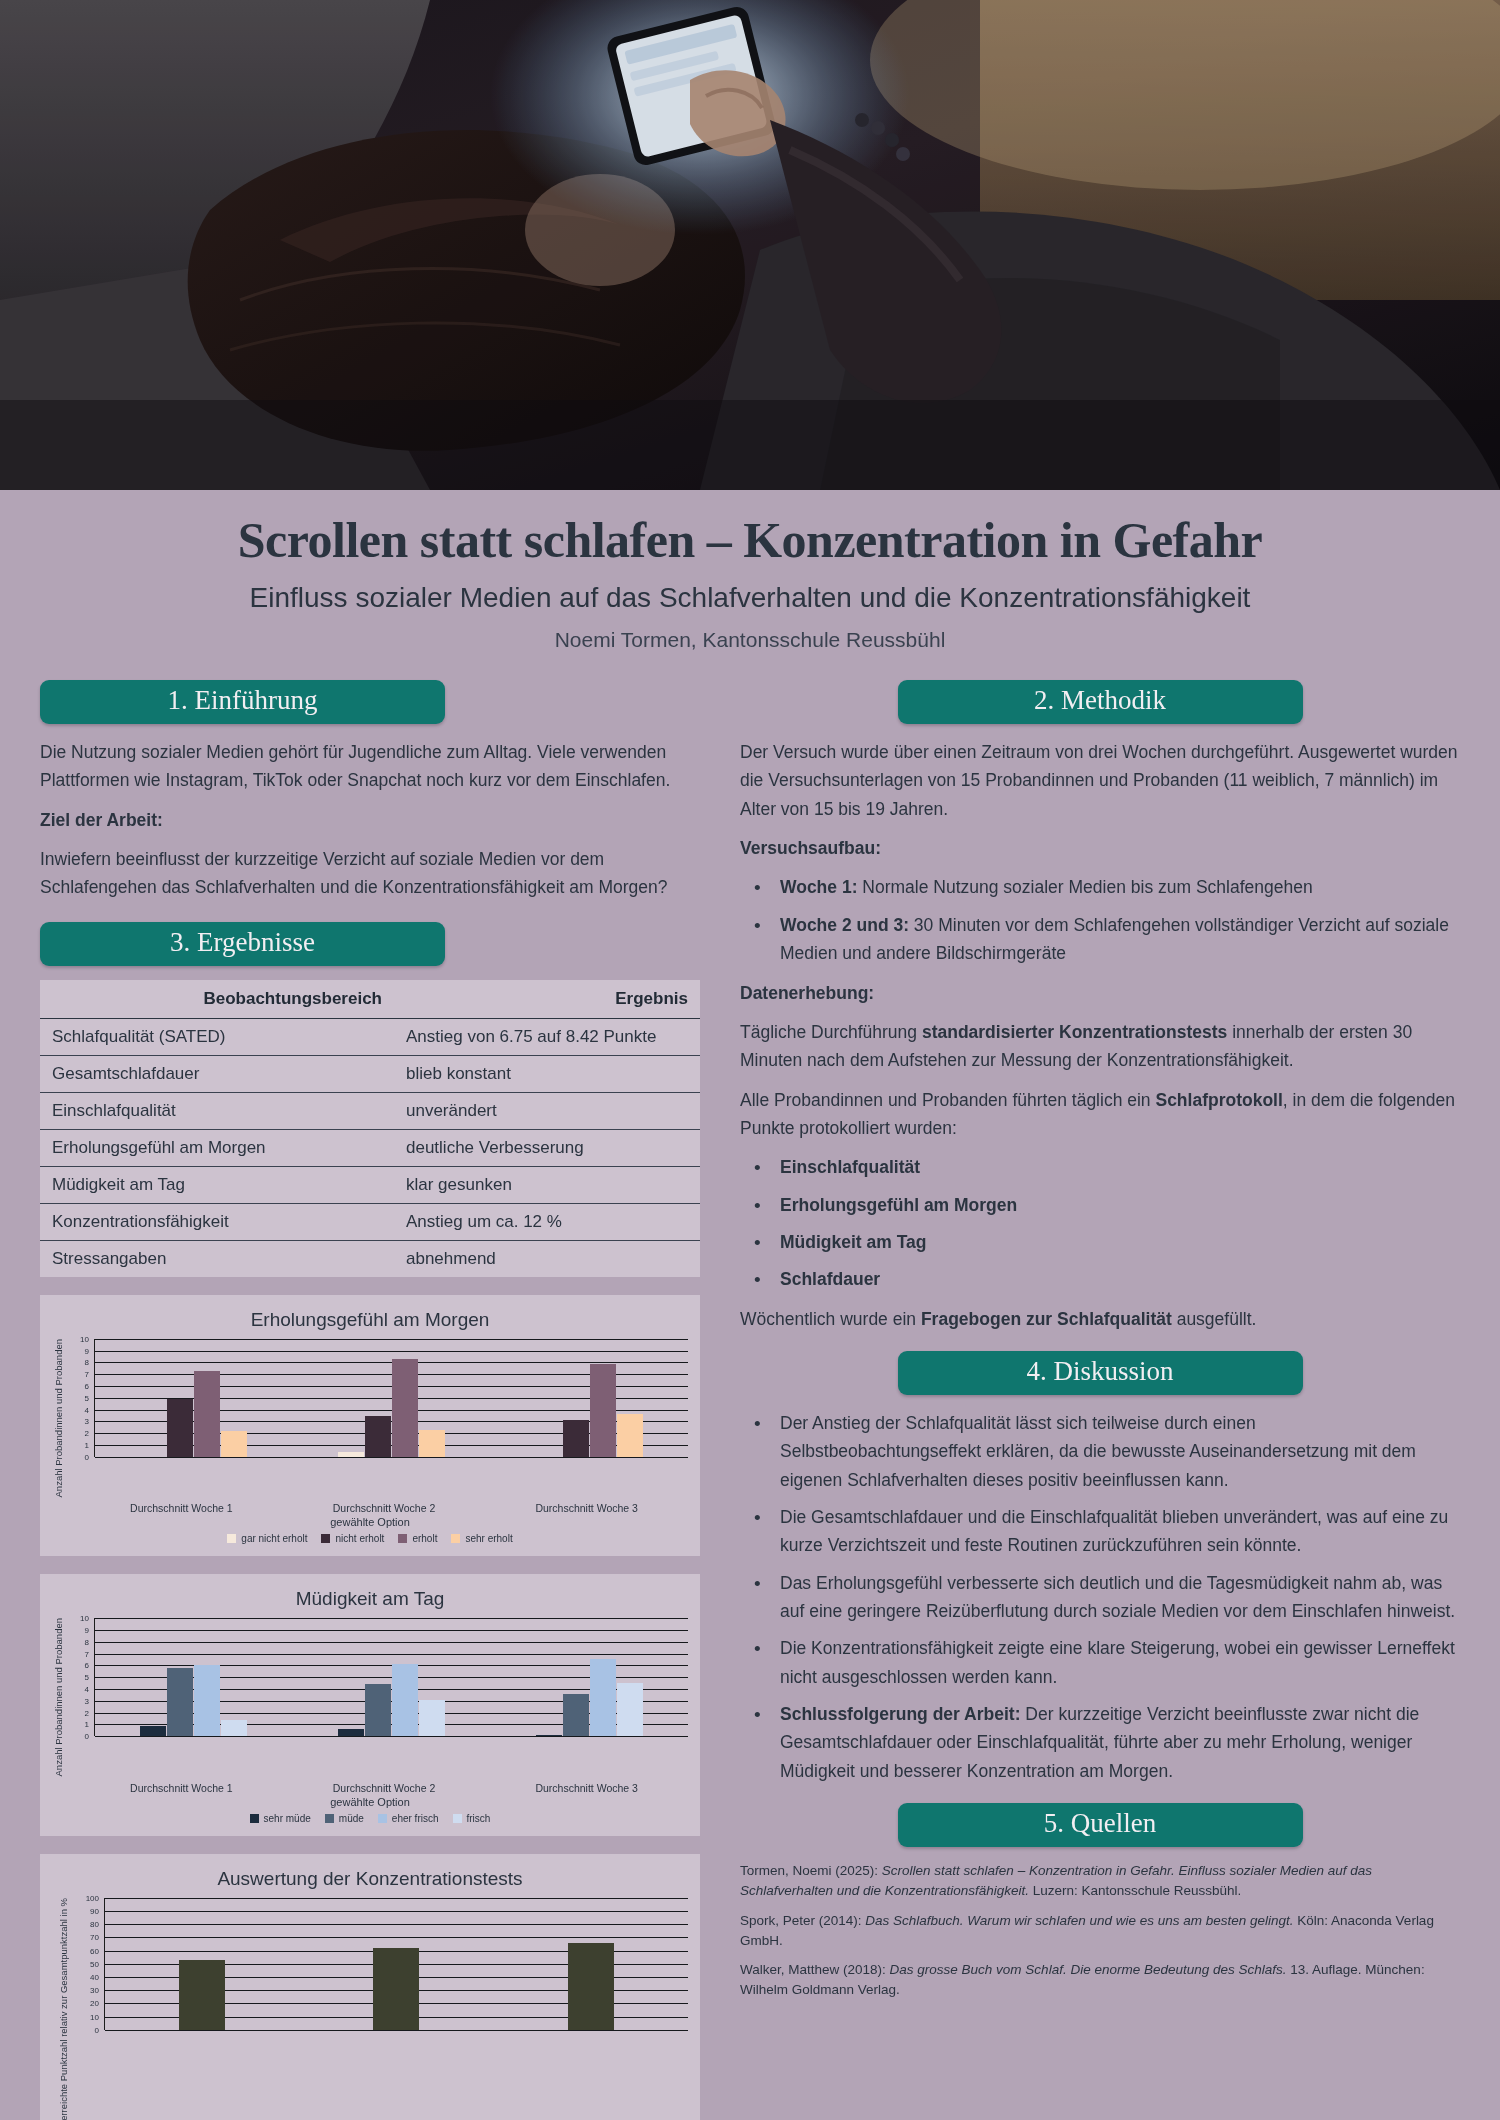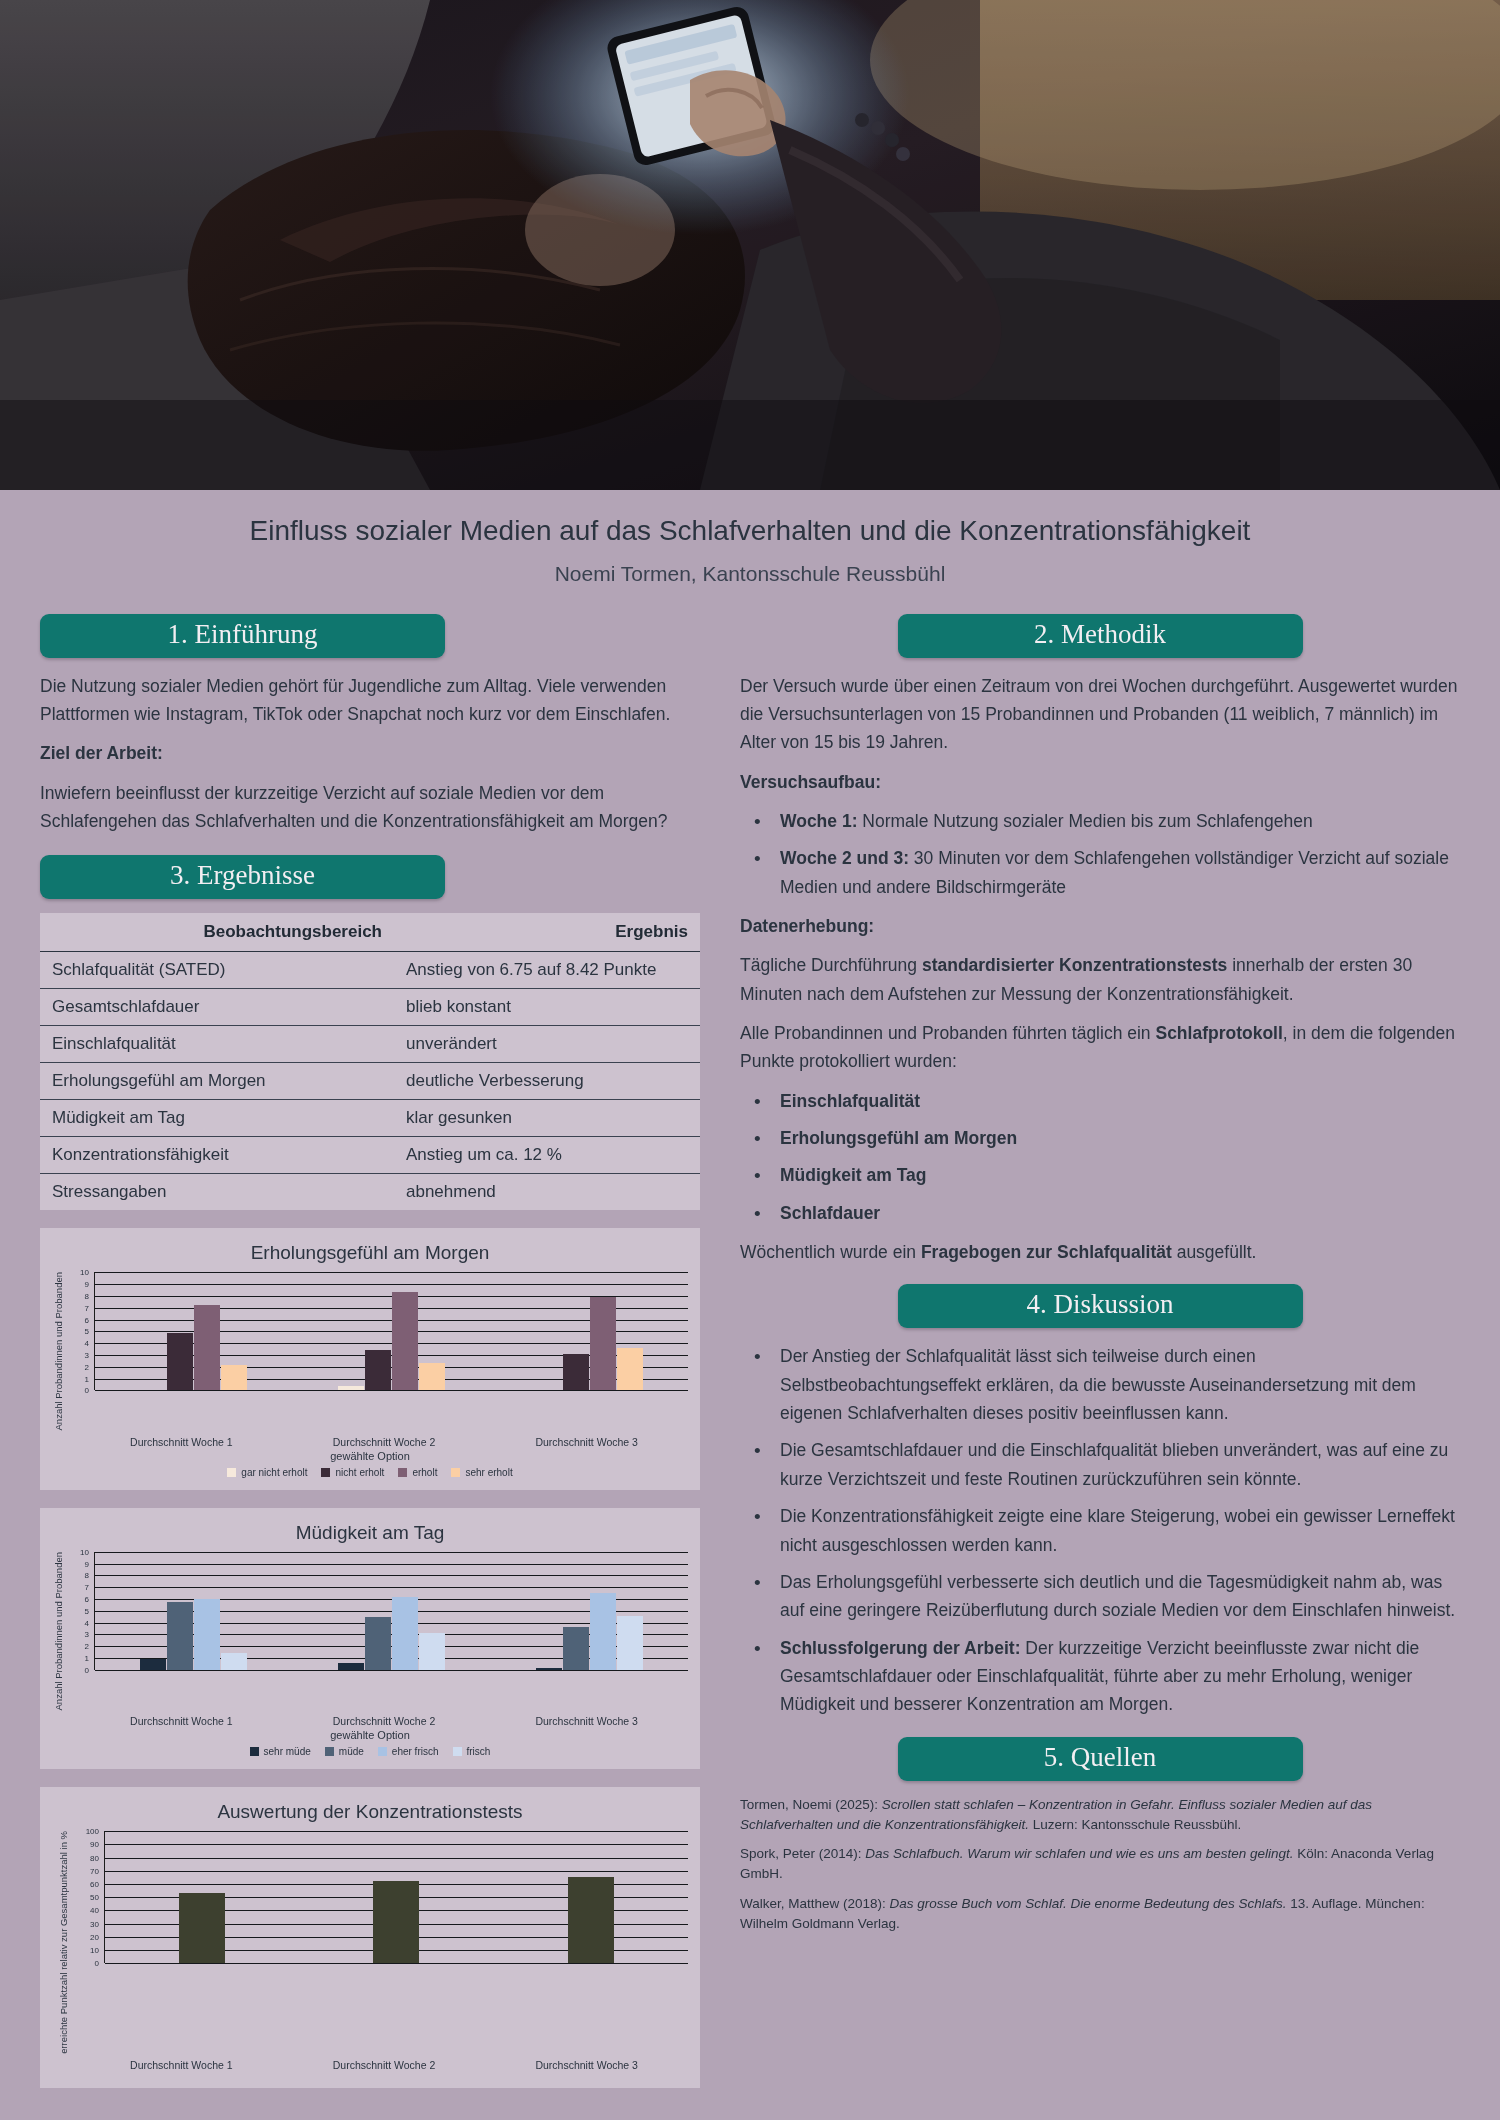--- a/index.html
+++ b/index.html
@@ -190,20 +190,21 @@
         <circle cx="892" cy="140" r="7" fill="#2b2a33"></circle>
         <circle cx="903" cy="154" r="7" fill="#3a3744"></circle>
       </g>
 
       <rect x="0" y="0" width="1500" height="490" fill="#000" opacity="0.10"></rect>
       <rect x="0" y="400" width="1500" height="90" fill="#0d0a10" opacity="0.45"></rect>
     </svg>
   </div>
 
   <div class="titleblock">
+    <h1 class="ptitle">Scrollen statt schlafen – Konzentration in Gefahr</h1>
     <div class="psubtitle">Einfluss sozialer Medien auf das Schlafverhalten und die Konzentrationsfähigkeit</div>
     <div class="pauthor">Noemi Tormen, Kantonsschule Reussbühl</div>
   </div>
 
   <div class="cols">
 
     <div class="colL">
 
       <div class="sec-head w1">1. Einführung</div>
       <p class="body">Die Nutzung sozialer Medien gehört für Jugendliche zum Alltag. Viele verwenden Plattformen wie Instagram, TikTok oder Snapchat noch kurz vor dem Einschlafen.</p>
@@ -493,22 +494,22 @@
           <li><span class="lbl">Schlafdauer</span></li>
         </ul>
       <p class="body">
         <span>Wöchentlich wurde ein </span><span class="lbl">Fragebogen zur Schlafqualität</span><span> ausgefüllt.</span>
       </p>
 
       <div class="sec-head w2" style="margin-left:auto;margin-right:auto;margin-top:18px;">4. Diskussion</div>
       <ul class="bullets" id="discussion-list">
           <li><span>Der Anstieg der Schlafqualität lässt sich teilweise durch einen Selbstbeobachtungseffekt erklären, da die bewusste Auseinandersetzung mit dem eigenen Schlafverhalten dieses positiv beeinflussen kann.</span></li>
           <li><span>Die Gesamtschlafdauer und die Einschlafqualität blieben unverändert, was auf eine zu kurze Verzichtszeit und feste Routinen zurückzuführen sein könnte.</span></li>
+          <li><span>Das Erholungsgefühl verbesserte sich deutlich und die Tagesmüdigkeit nahm ab, was auf eine geringere Reizüberflutung durch soziale Medien vor dem Einschlafen hinweist.</span></li>
           <li><span>Die Konzentrationsfähigkeit zeigte eine klare Steigerung, wobei ein gewisser Lerneffekt nicht ausgeschlossen werden kann.</span></li>
-          <li><span>Das Erholungsgefühl verbesserte sich deutlich und die Tagesmüdigkeit nahm ab, was auf eine geringere Reizüberflutung durch soziale Medien vor dem Einschlafen hinweist.</span></li>
           <li><span class="lbl">Schlussfolgerung der Arbeit:</span><span> Der kurzzeitige Verzicht beeinflusste zwar nicht die Gesamtschlafdauer oder Einschlafqualität, führte aber zu mehr Erholung, weniger Müdigkeit und besserer Konzentration am Morgen.</span></li>
         </ul>
 
       <div class="sec-head w2" style="margin-left:auto;margin-right:auto;margin-top:18px;">5. Quellen</div>
       <div id="sources-list">
           <p class="src"><span>Tormen, Noemi (2025): </span><span class="it">Scrollen statt schlafen – Konzentration in Gefahr. Einfluss sozialer Medien auf das Schlafverhalten und die Konzentrationsfähigkeit.</span><span> Luzern: Kantonsschule Reussbühl.</span></p>
           <p class="src"><span>Spork, Peter (2014): </span><span class="it">Das Schlafbuch. Warum wir schlafen und wie es uns am besten gelingt.</span><span> Köln: Anaconda Verlag GmbH.</span></p>
           <p class="src"><span>Walker, Matthew (2018): </span><span class="it">Das grosse Buch vom Schlaf. Die enorme Bedeutung des Schlafs.</span><span> 13. Auflage. München: Wilhelm Goldmann Verlag.</span></p>
         </div>
 

